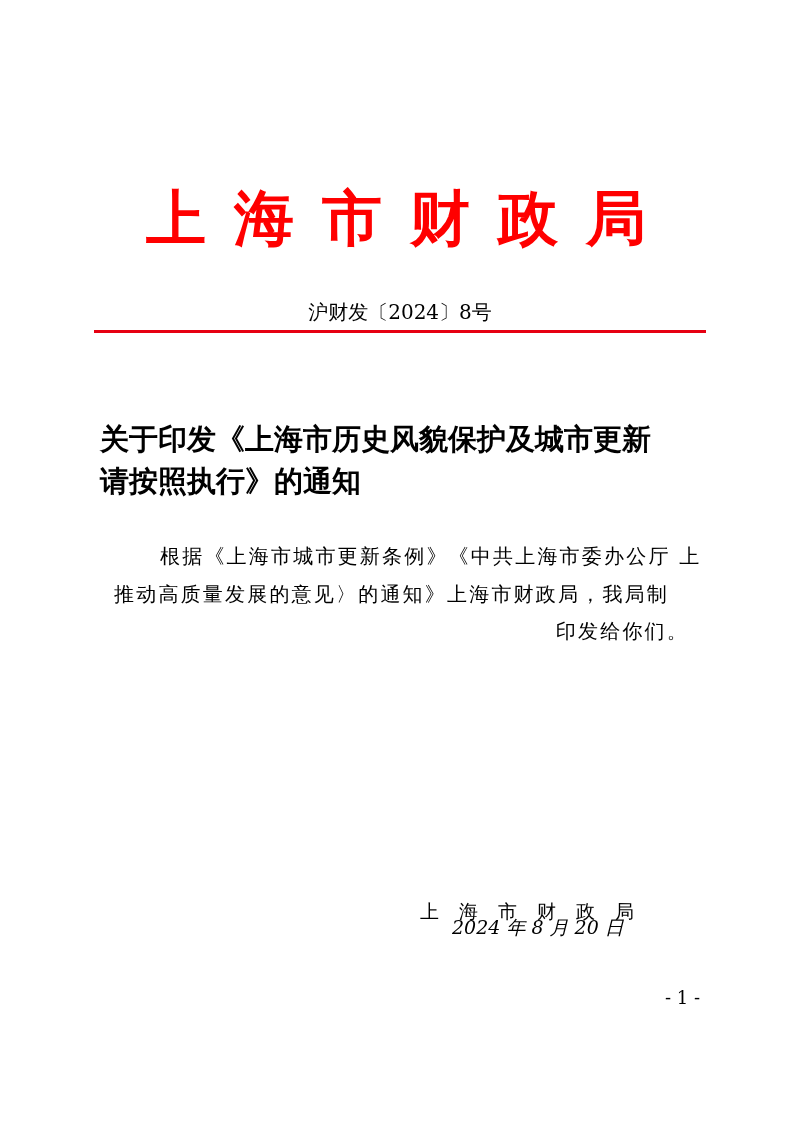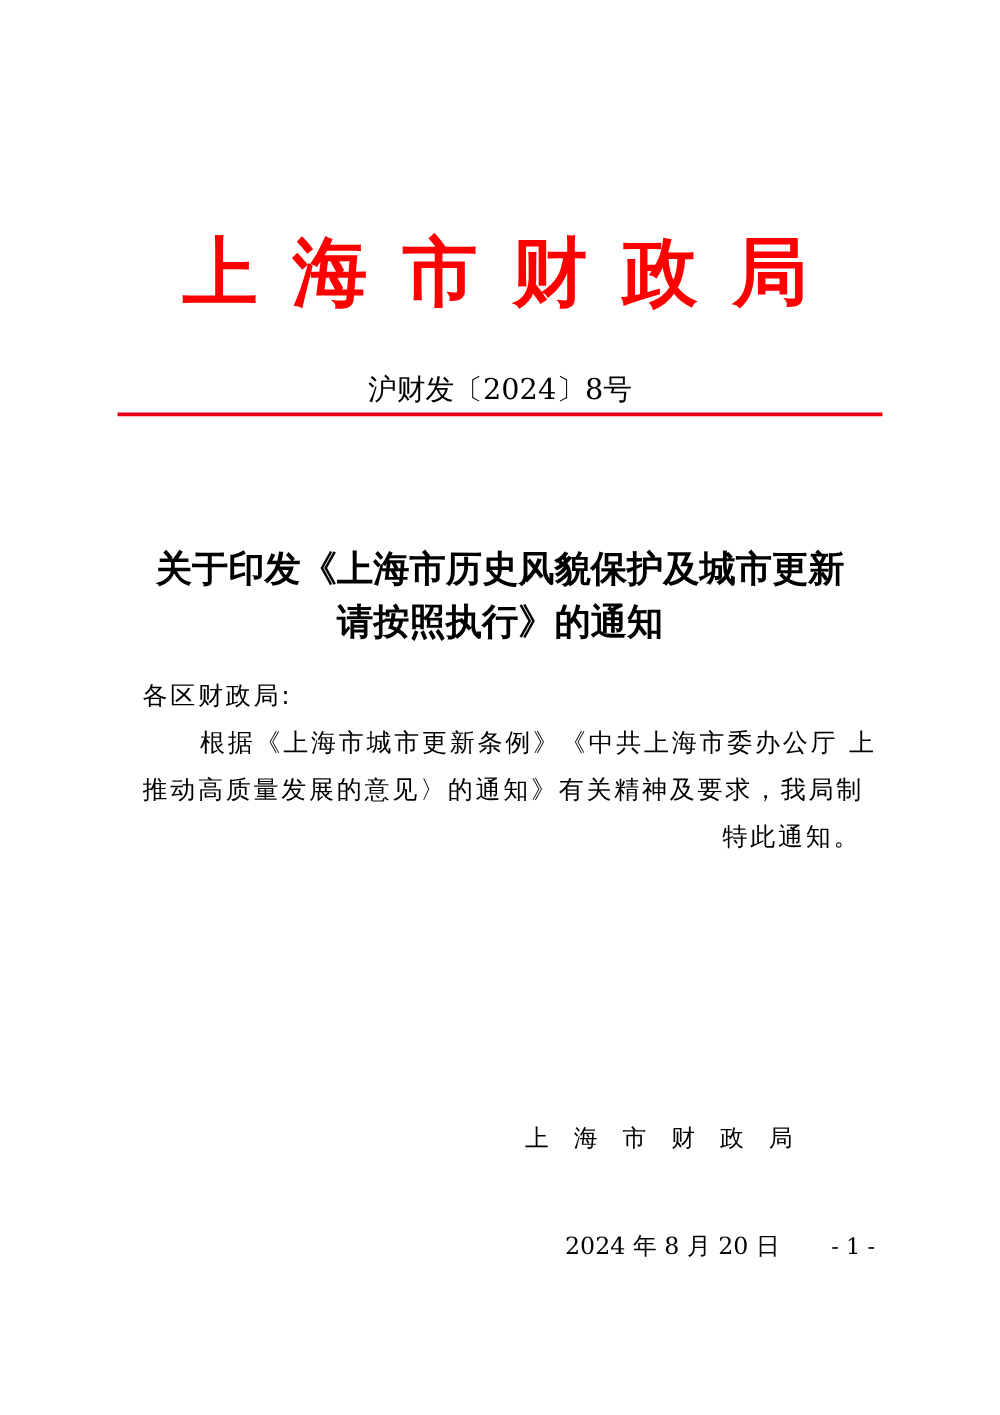--- a/index.html
+++ b/index.html
@@ -34,36 +34,36 @@
       letter-spacing: 28px;
       padding-left: 20px;
       box-sizing: border-box;
     }
     .doc-number {
       position: absolute;
       left: 0;
       top: 299px;
       width: 800px;
       text-align: center;
-      font-size: 23px;
+      font-size: 20px;
       line-height: 26px;
     }
     .red-rule {
       position: absolute;
       left: 94px;
       top: 330px;
       width: 612px;
       height: 3px;
     }
     .title {
       position: absolute;
       left: 100px;
-      top: 434px;
+      top: 418px;
       width: 600px;
-      text-align: center;
+      text-align: left;
       font-family: "DejaVu Serif", "Liberation Serif", serif;
       font-weight: bold;
       font-size: 29px;
       line-height: 42px;
       letter-spacing: 0px;
     }
     .title .line { display: block; white-space: nowrap; }
     .body-text {
       position: absolute;
       left: 114px;
@@ -86,26 +86,27 @@
       width: 250px;
       font-family: "DejaVu Sans", "Liberation Sans", sans-serif;
       font-size: 19px;
       line-height: 30px;
       letter-spacing: 20px;
       white-space: nowrap;
     }
     .date {
       position: absolute;
       left: 452px;
-      top: 982px;
+      top: 912px;
       width: 250px;
       font-family: "DejaVu Serif", "Liberation Serif", serif;
       font-size: 19px;
       line-height: 30px;
       white-space: nowrap;
+      font-style: italic;
     }
     .page-number {
       position: absolute;
       left: 630px;
       top: 985px;
       width: 70px;
       font-family: "DejaVu Serif", "Liberation Serif", serif;
       font-size: 18px;
       line-height: 26px;
       text-align: right;
@@ -122,24 +123,23 @@
   <div class="doc-number">沪财发〔2024〕8号</div>
 
   <div class="red-rule" style="background: rgb(230, 0, 18);"></div>
 
   <div class="title">
     <span class="line">关于印发《上海市历史风貌保护及城市更新</span>
     <span class="line">请按照执行》的通知</span>
   </div>
 
   <div class="body-text">
-    <span class="para-line">各区财政局:</span>
     <span class="para-line indent">根据《上海市城市更新条例》《中共上海市委办公厅 上</span>
-    <span class="para-line">推动高质量发展的意见〉的通知》有关精神及要求，我局制</span>
-    <span class="para-line indent">特此通知。</span>
+    <span class="para-line">推动高质量发展的意见〉的通知》上海市财政局，我局制</span>
+    <span class="para-line indent">印发给你们。</span>
   </div>
 
   <div class="signature">上海市财政局</div>
 
   <div class="date">2024 年 8 月 20 日</div>
 
   <div class="page-number">- 1 -</div>
 
 </div>
 

